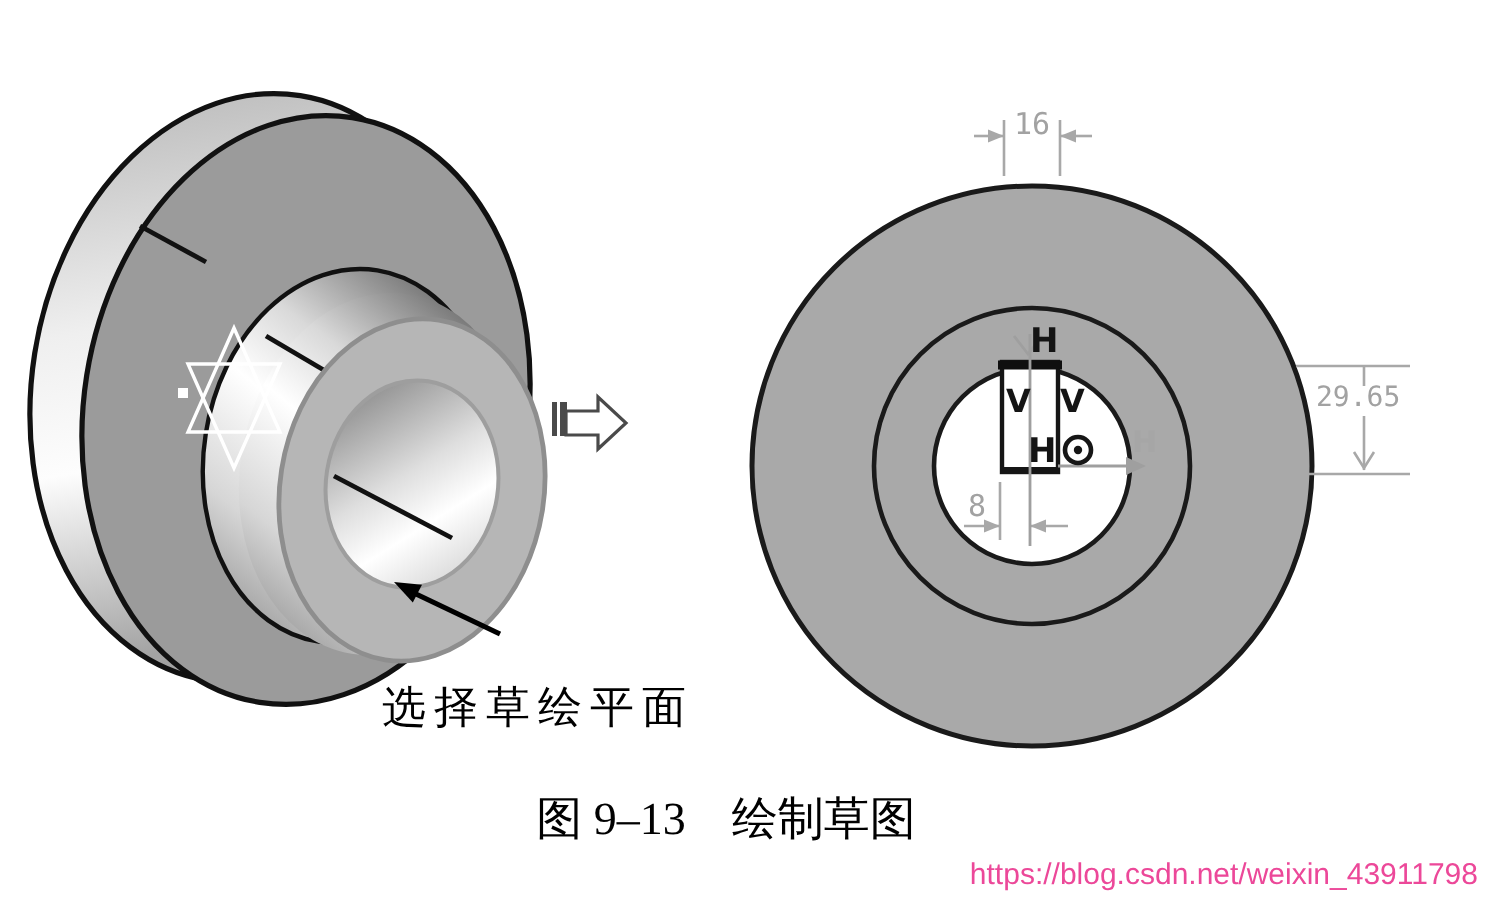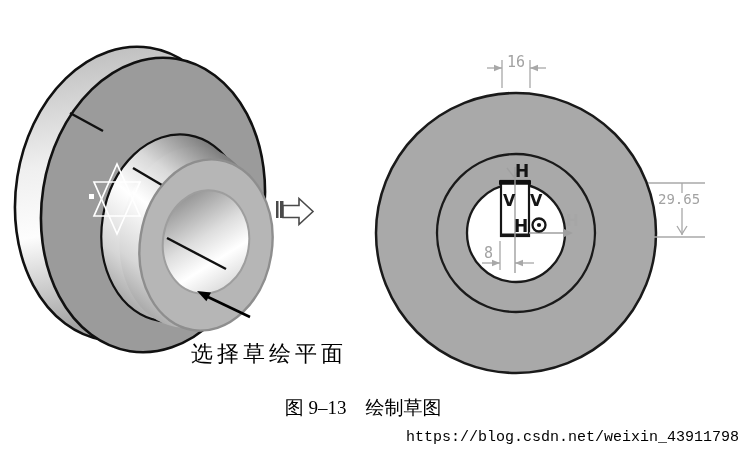--- a/index.html
+++ b/index.html
@@ -5,23 +5,23 @@
   html,body{margin:0;padding:0;background:#ffffff;}
   .page{position:relative;width:749px;height:454px;background:#ffffff;overflow:hidden;
         font-family:"Liberation Sans","DejaVu Sans",sans-serif;}
   .scene{position:absolute;left:0;top:0;}
   .t{position:absolute;line-height:1;white-space:nowrap;}
   .dim{font-family:"DejaVu Sans Mono",monospace;font-size:15px;color:#a2a2a2;}
   .dim-sm{font-family:"DejaVu Sans Mono",monospace;font-size:14px;color:#a2a2a2;}
   .constraint{font-family:"DejaVu Sans",sans-serif;font-weight:bold;font-size:16px;color:#141414;}
   .refh{font-family:"DejaVu Sans",sans-serif;font-weight:bold;font-size:15px;color:#a6a6a6;}
   .annotation{font-family:"Liberation Serif","DejaVu Serif",serif;font-size:22px;color:#000;letter-spacing:4px;}
-  .caption{font-family:"Liberation Serif","DejaVu Serif",serif;font-size:19px;color:#000;
+  .caption{font-family:"Liberation Serif","DejaVu Serif",serif;font-size:23px;color:#000;
            left:0;top:398px;width:726px;text-align:center;}
-  .watermark{font-family:Liberation Mono, monospace;font-size:15px;color:#000000;
+  .watermark{font-family:Liberation Sans, sans-serif;font-size:15px;color:#ec4899;
              top:430px;right:10px;}
 </style>
 </head>
 <body>
 
 <div class="page">
 
   <svg class="scene" width="749" height="454" viewBox="0 0 749 454">
     <defs>
       <linearGradient id="rimGrad" x1="0" y1="0" x2="0.25" y2="1">

